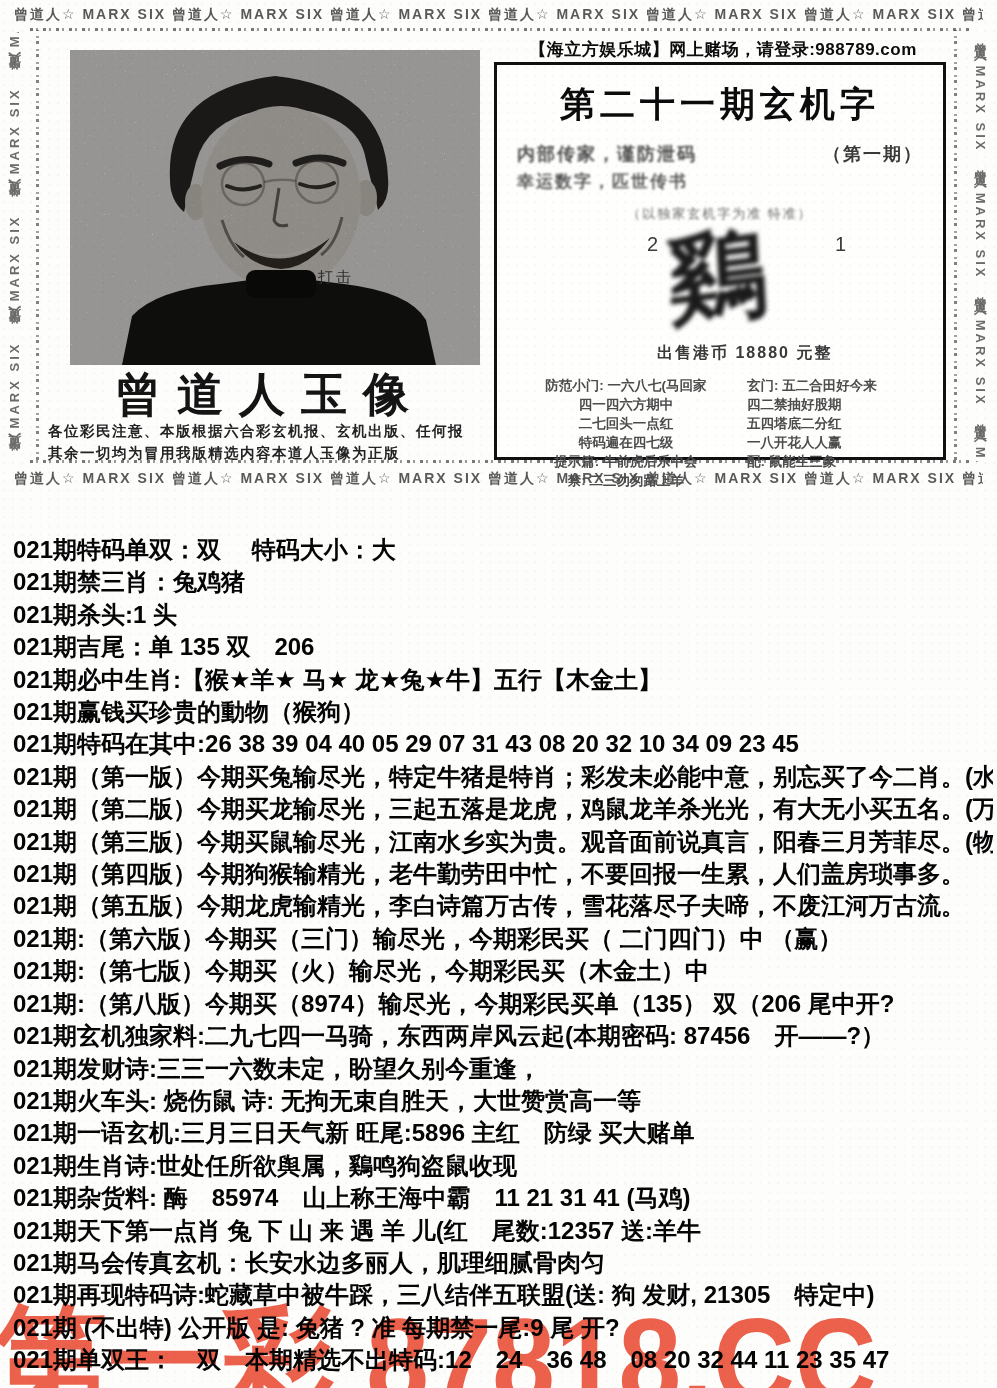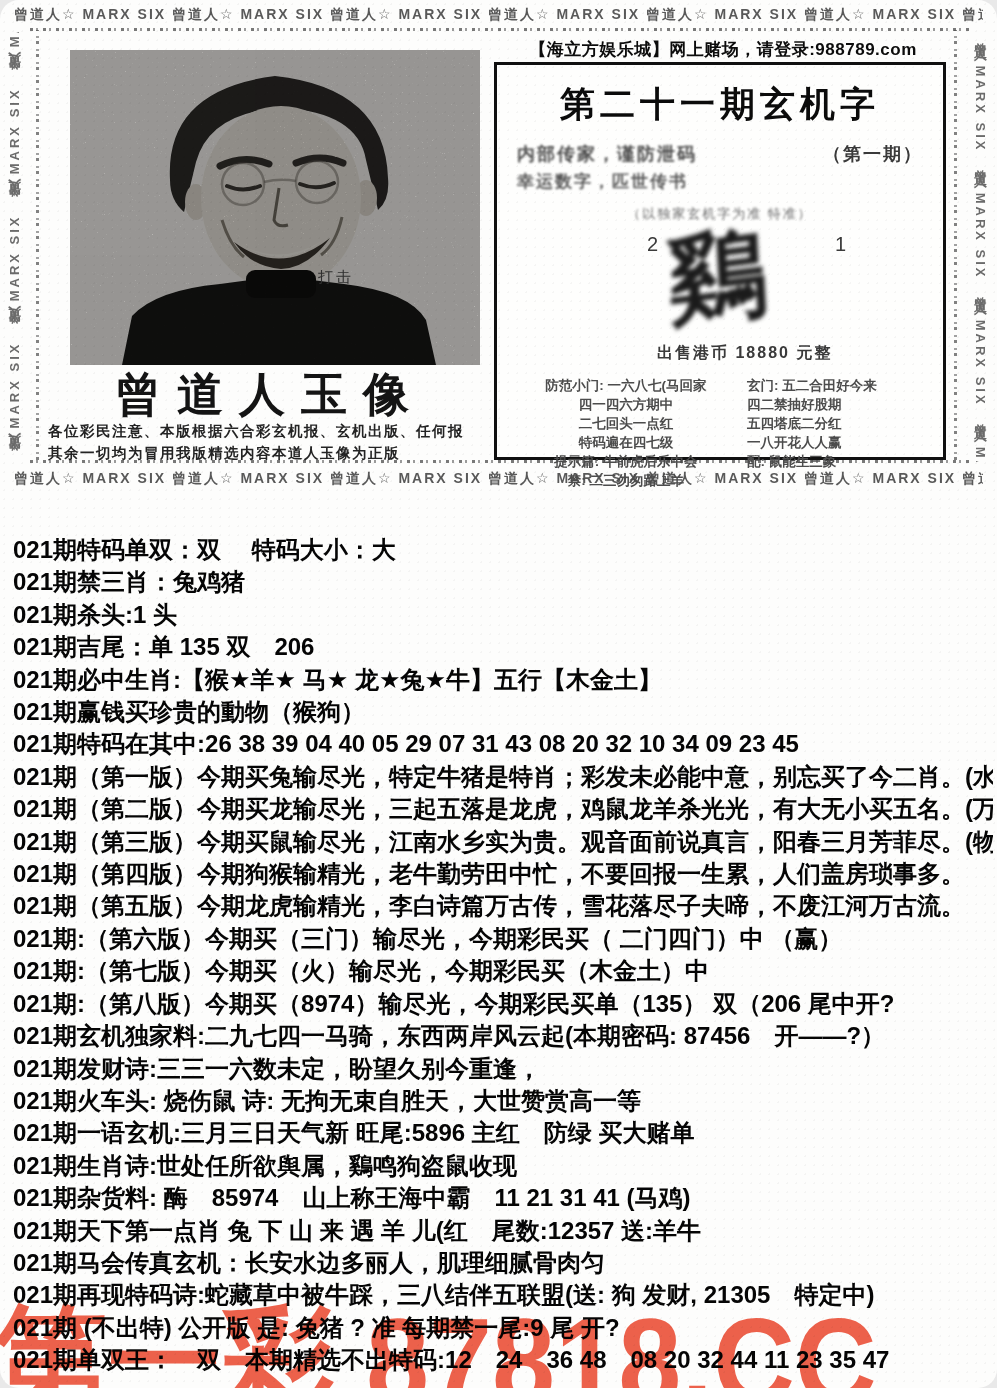--- a/index.html
+++ b/index.html
@@ -1,17 +1,17 @@
 <!DOCTYPE html>
 <html><head>
 <meta charset="utf-8">
 <style>
   html,body{margin:0;padding:0;background:#e9e9e9;}
   .page{position:relative;width:997px;height:1388px;background:#fdfdfc;overflow:hidden;
-        font-family:"Liberation Sans","DejaVu Sans",sans-serif;color:#0a0a0a;border-radius:19px;}
+        font-family:"Liberation Sans","DejaVu Sans",sans-serif;color:#0a0a0a;}
   .page::before{content:"";position:absolute;inset:0;pointer-events:none;
         background:radial-gradient(rgba(0,0,0,.035) 1px,transparent 1px);background-size:9px 9px;z-index:5;}
 
   
   .tb-row{position:absolute;left:14px;right:14px;white-space:nowrap;overflow:hidden;
         font-size:14px;font-weight:600;color:#3d3d3d;letter-spacing:2px;opacity:.85;}
   .tb-row.top{top:6px;}
   .tb-row.bottom{top:470px;}
   .squiggle-h{position:absolute;height:3px;opacity:.75;
         background:repeating-linear-gradient(90deg,#4c4c4c 0 3px,transparent 3px 6px,#7a7a7a 6px 8px,transparent 8px 13px);}

